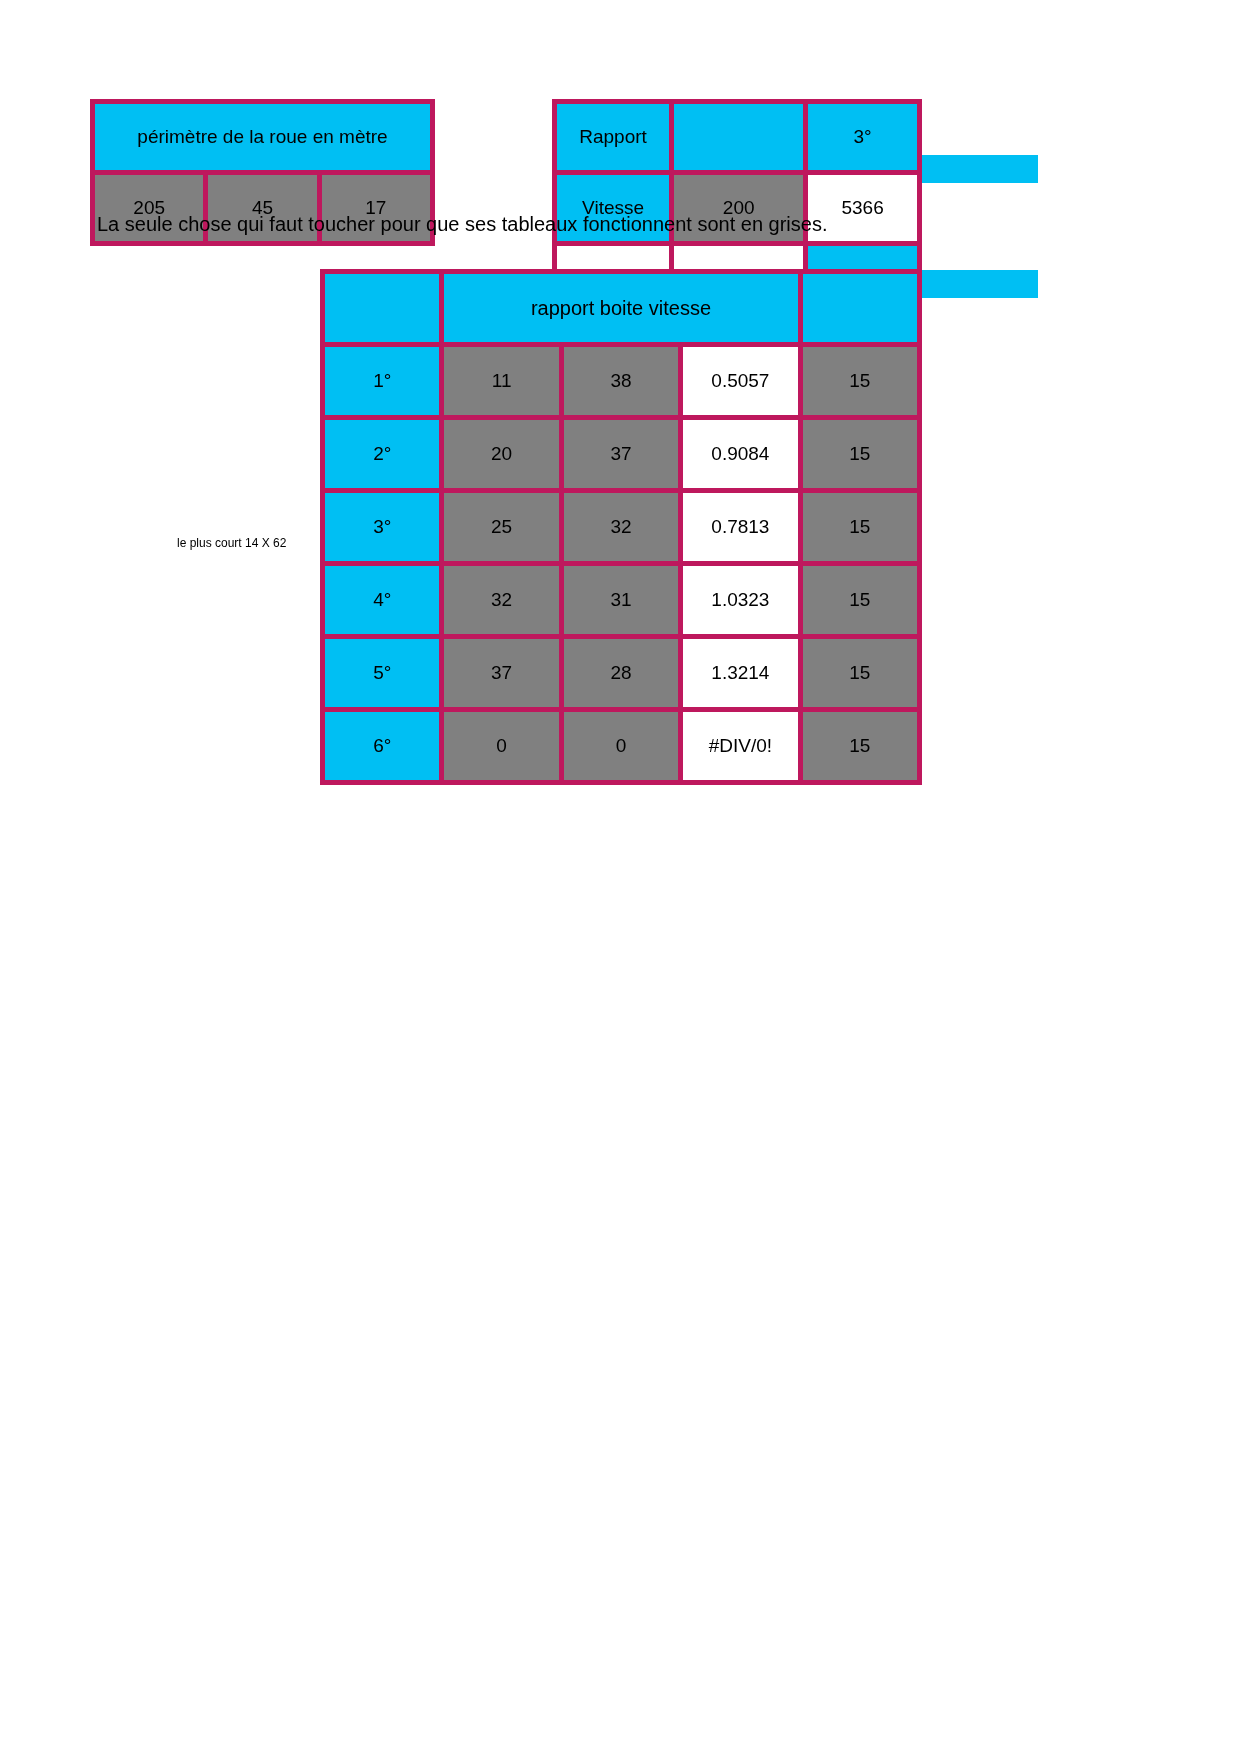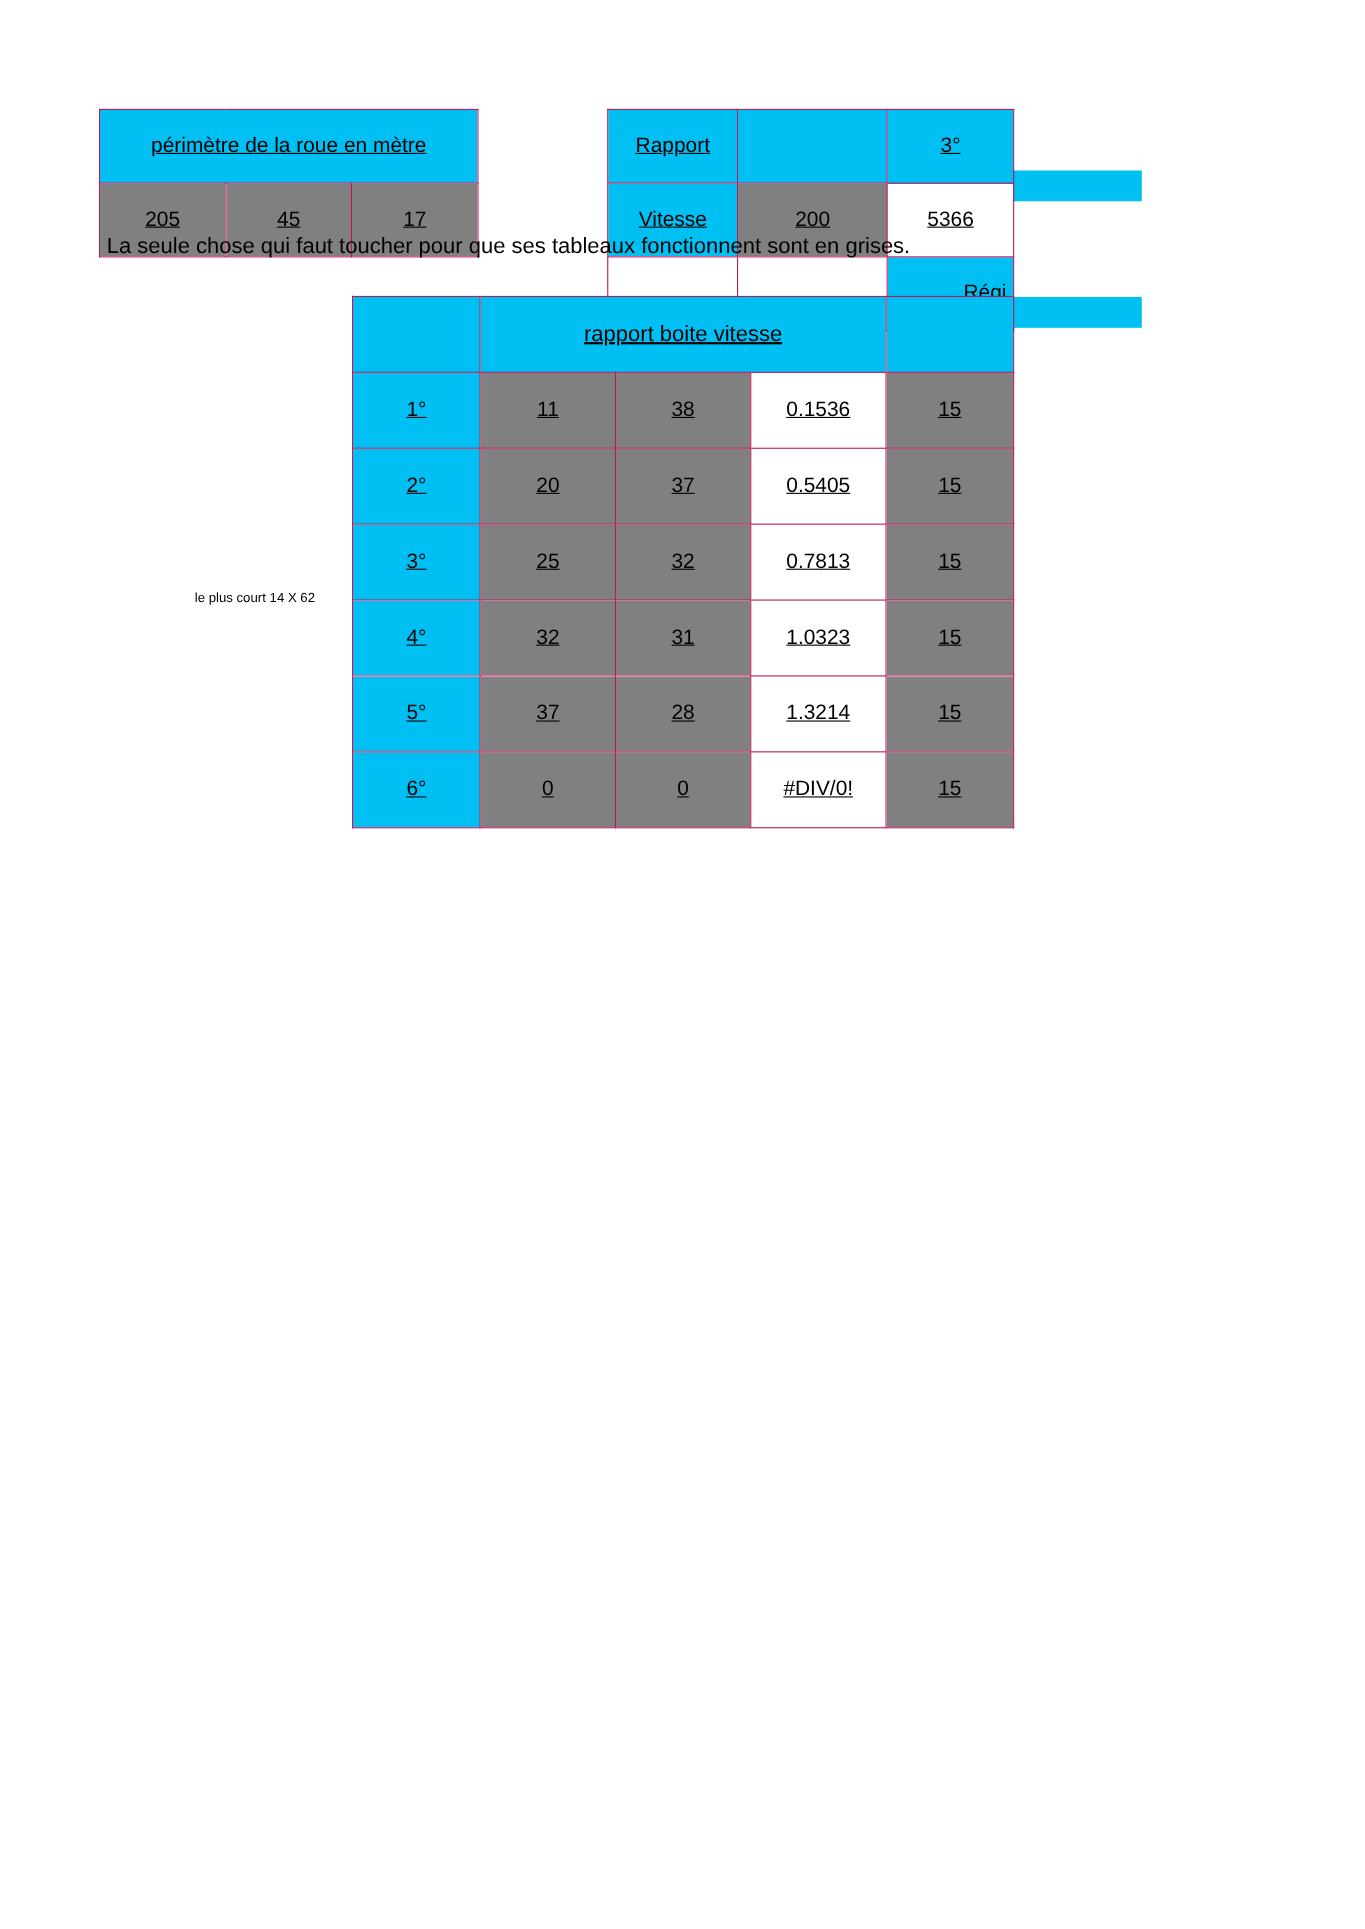--- a/index.html
+++ b/index.html
@@ -23,30 +23,29 @@
     width: 1241px;
     height: 1754px;
   }
 
   
   table.grid {
     border-collapse: collapse;
     table-layout: fixed;
   }
   table.grid td {
-    border: 1px solid #be185d;
+    border: 5px solid #be185d;
     text-align: center;
     vertical-align: middle;
     font-size: 19px;
     line-height: 1.1;
     padding: 20px 2px;
     background: #ffffff;
     white-space: nowrap;
     overflow: hidden;
-    text-decoration: underline;
   }
   .cyan  { background: #00bff3 !important; }
   .gray  { background: #808080 !important; }
   .white { background: #ffffff !important; }
   .yellow{ background: #ffff00 !important; }
 
   
   #perimetre-table {
     position: absolute;
     left: 90px;
@@ -160,28 +159,28 @@
         <tr>
       <td class="cyan" style="width:18.5%"></td>
       <td class="cyan hdr-title" colspan="3">rapport boite vitesse</td>
       <td class="cyan" style="width:18.5%"></td>
     </tr>
 
     <tr>
       <td class="cyan">1°</td>
       <td class="gray">11</td>
       <td class="gray">38</td>
-      <td class="white">0.1536</td>
+      <td class="white">0.5057</td>
       <td class="gray">15</td>
     </tr>
     <tr>
       <td class="cyan">2°</td>
       <td class="gray">20</td>
       <td class="gray">37</td>
-      <td class="white">0.5405</td>
+      <td class="white">0.9084</td>
       <td class="gray">15</td>
     </tr>
     <tr>
       <td class="cyan">3°</td>
       <td class="gray">25</td>
       <td class="gray">32</td>
       <td class="white">0.7813</td>
       <td class="gray">15</td>
     </tr>
     <tr>

